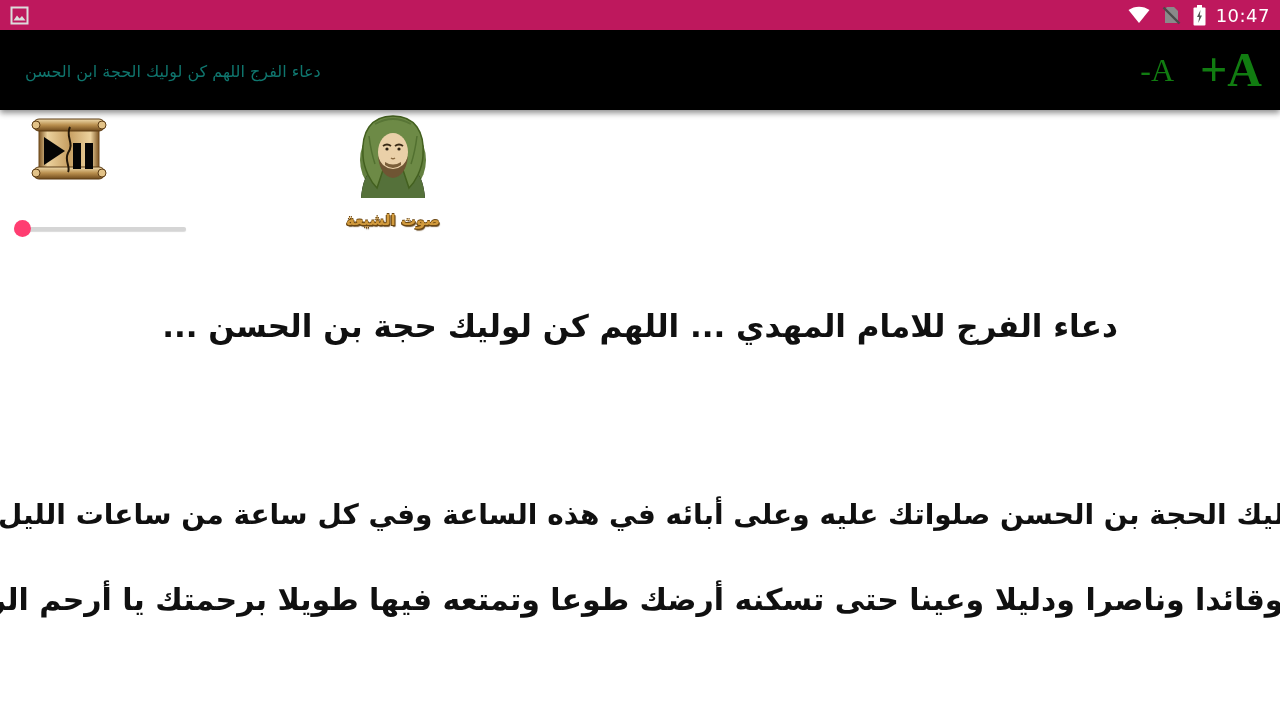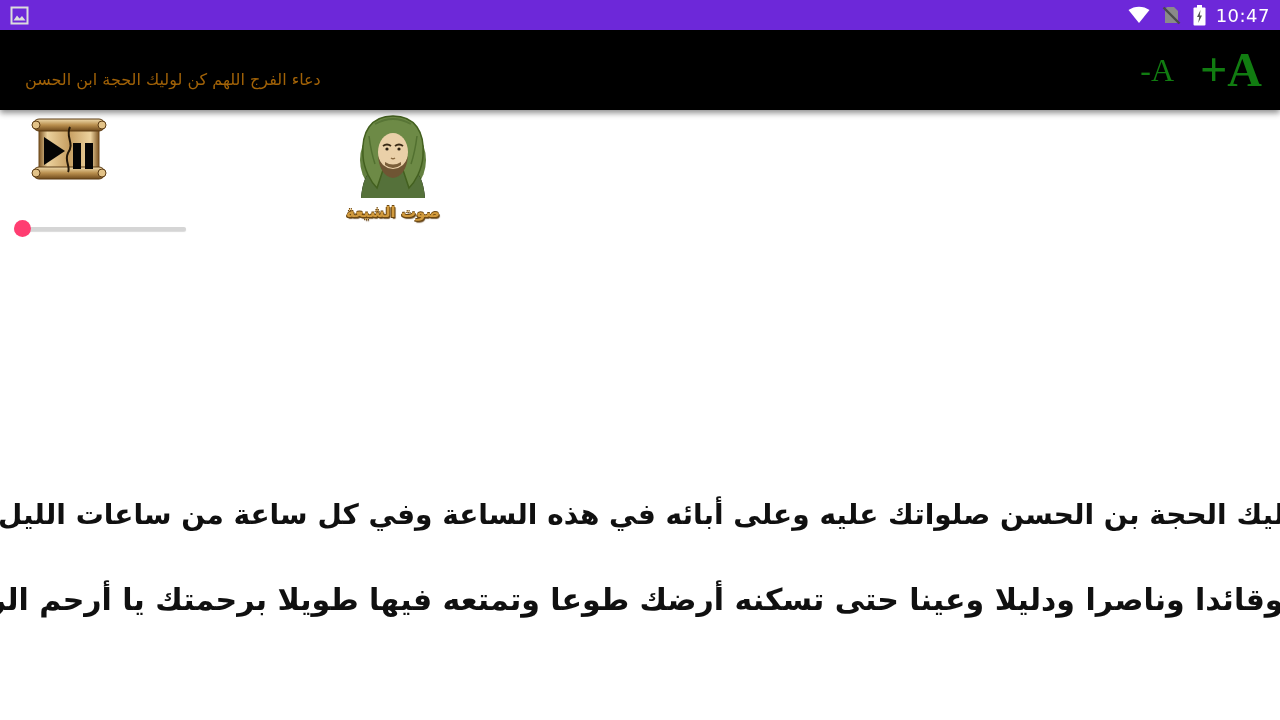--- a/index.html
+++ b/index.html
@@ -1,29 +1,29 @@
 <!DOCTYPE html>
 <html lang="ar"><head>
 <meta charset="utf-8">
 <style>
   html,body{margin:0;padding:0;background:#444;}
   .screen{position:relative;width:1280px;height:720px;background:#ffffff;overflow:hidden;
           font-family:"DejaVu Sans",sans-serif;margin:0 auto;}
 
   
-  .status-bar{position:absolute;top:0;left:0;width:1280px;height:30px;background:#6d28d9;
+  .status-bar{position:absolute;top:0;left:0;width:1280px;height:30px;background:#be185d;
               display:flex;justify-content:space-between;align-items:center;
               padding:0 10px;box-sizing:border-box;z-index:5;}
   .sb-left,.sb-right{display:flex;align-items:center;gap:10px;}
   .sb-time{color:#fff;font-size:18px;letter-spacing:0.5px;}
 
   
   .app-bar{position:absolute;top:30px;left:0;width:1280px;height:80px;background:#000;
            box-shadow:0 3px 6px rgba(0,0,0,0.45);z-index:4;}
-  .app-title{position:absolute;left:25px;top:40px;color:#a16207;font-size:16px;
+  .app-title{position:absolute;left:25px;top:32px;color:#0f766e;font-size:16px;
              font-family:"DejaVu Sans",sans-serif;direction:rtl;white-space:nowrap;}
   .font-controls{position:absolute;right:18px;top:0;height:80px;display:flex;
                  align-items:center;gap:26px;}
   .font-btn{background:none;border:none;cursor:pointer;padding:0;
             font-family:"Liberation Serif","DejaVu Serif",serif;color:#117c11;line-height:1;}
   .font-btn.dec{font-size:32px;}
   .font-btn.inc{font-size:48px;font-weight:bold;}
 
   
   .content{position:absolute;top:110px;left:0;width:1280px;height:610px;background:#fff;}
@@ -31,21 +31,21 @@
   .play-btn{position:absolute;left:30px;top:7px;width:78px;height:64px;background:none;
             border:none;padding:0;cursor:pointer;}
 
   .seekbar{position:absolute;left:14px;top:109px;width:172px;height:18px;cursor:pointer;}
   .seek-track{position:absolute;left:0;top:8px;width:172px;height:4px;background:#d5d5d5;
               border-radius:2px;box-shadow:0 1px 1px rgba(0,0,0,0.15);}
   .seek-thumb{position:absolute;left:0;top:1px;width:17px;height:17px;border-radius:50%;
               background:#ff3d71;}
 
   .logo{position:absolute;left:343px;top:2px;width:100px;text-align:center;}
-  .logo-caption{margin-top:1px;font-size:15px;font-weight:bold;direction:rtl;
+  .logo-caption{margin-top:9px;font-size:15px;font-weight:bold;direction:rtl;
                 color:#d19a3d;text-shadow:-1px 1px 0 #6b4712,1px 1px 0 #6b4712,
                 0 -1px 0 #6b4712,1px 2px 1px rgba(90,58,16,.8);white-space:nowrap;}
 
   .banner{position:absolute;left:540px;top:2px;width:660px;text-align:center;direction:rtl;}
   .banner-title{display:block;font-size:64px;font-weight:bold;color:#0c0c0c;
                 white-space:nowrap;line-height:1.1;transform:scaleX(2.0);
                 transform-origin:center;
                 text-shadow:3px 3px 0 #eac globally;
                 text-shadow:3px 3px 0 #eac48e,-1px -1px 0 #fff;}
   .banner-subtitle{display:block;margin-top:2px;font-size:33px;font-weight:bold;color:#0c0c0c;
@@ -149,17 +149,18 @@
         <circle cx="54" cy="37" r="1.6" fill="#2c2012"></circle>
         <path d="M46 46 Q48 47.5 50 46" stroke="#8a6a40" stroke-width="1.4" fill="none"></path>
         <path d="M30 12 Q48 2 66 12" stroke="#587536" stroke-width="2" fill="none"></path>
         <path d="M24 24 Q26 40 30 52" stroke="#527030" stroke-width="1.5" fill="none"></path>
         <path d="M72 24 Q70 40 66 52" stroke="#527030" stroke-width="1.5" fill="none"></path>
       </svg>
       <div class="logo-caption">صوت الشيعة</div>
     </div>
 
 
+    <div class="body-line line1">دعاء الفرج للامام المهدي ... اللهم كن لوليك حجة بن الحسن ...</div>
     <div class="body-line line3">اللهم كن لوليك الحجة بن الحسن صلواتك عليه وعلى أبائه في هذه الساعة وفي كل ساعة من ساعات الليل والنهار وليا</div>
     <div class="body-line line4">وحافظا وقائدا وناصرا ودليلا وعينا حتى تسكنه أرضك طوعا وتمتعه فيها طويلا برحمتك يا أرحم الراحمين..</div>
 
   </div>
 </div>
 
 </body></html>

